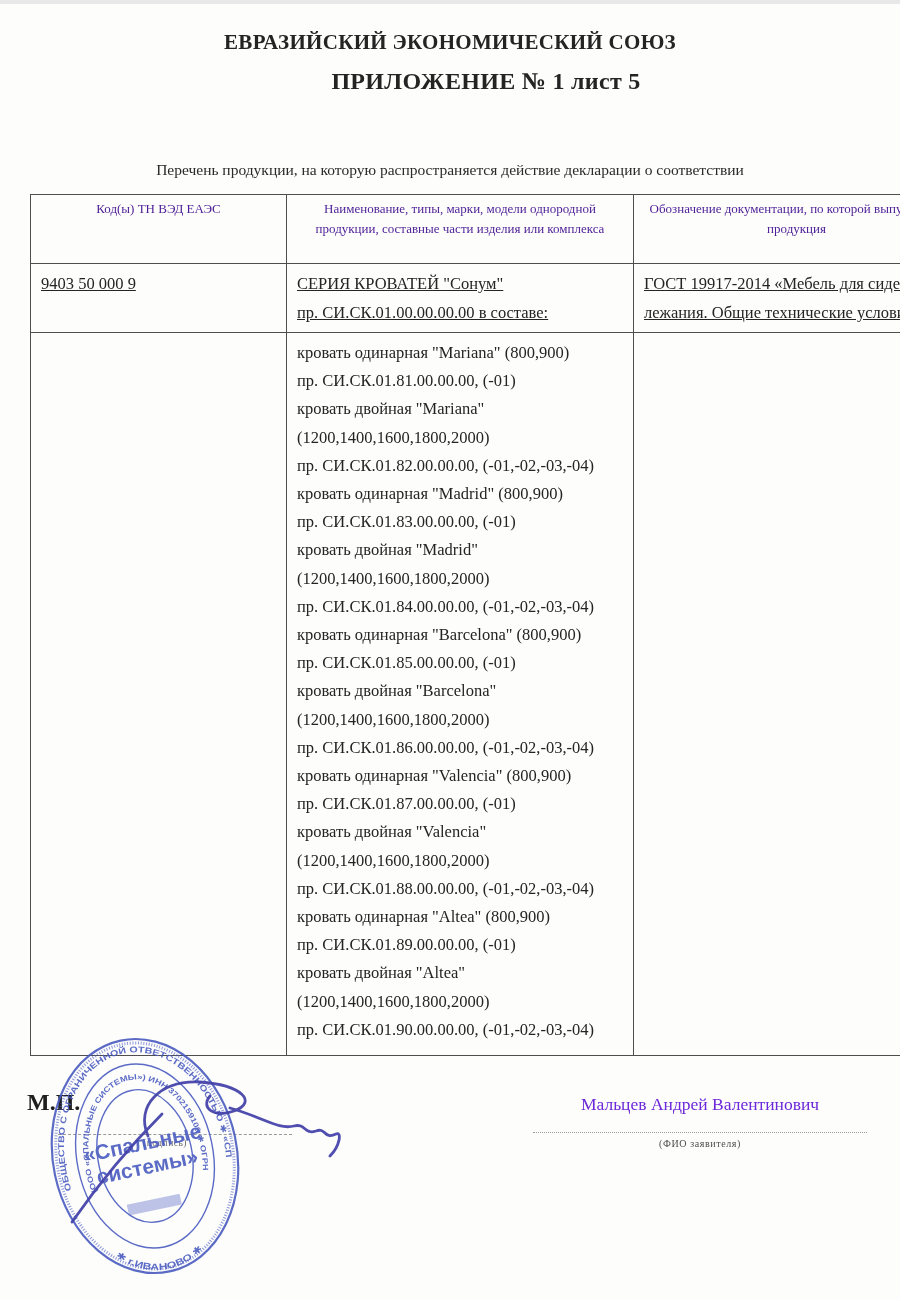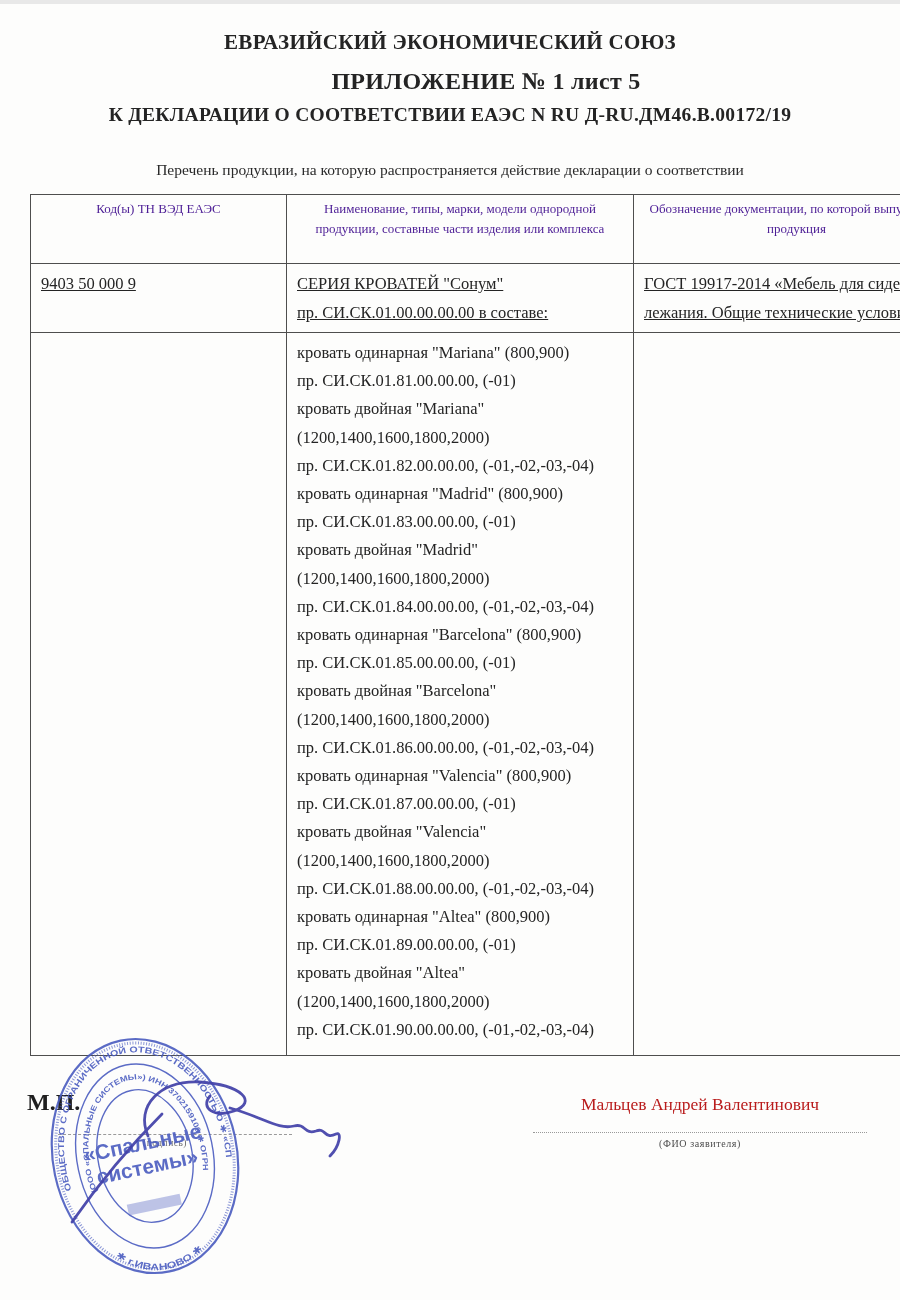--- a/index.html
+++ b/index.html
@@ -29,33 +29,32 @@
     height:60px;text-align:center;vertical-align:middle;
     font-size:13px;font-weight:bold;color:#4c1d95;line-height:20px;padding:4px 14px;
   }
   tr.r1 td{height:56px;font-size:16.5px;line-height:29px;padding:5px 8px 5px 10px;text-decoration:underline;}
   tr.r2 td{height:712px;font-size:16.5px;line-height:28.2px;padding:6px 8px 4px 10px;}
   td.c1{padding-left:12px;}
   .mp{position:absolute;left:27px;top:1085px;font-size:24px;font-weight:bold;color:#1f1f1f;z-index:1;}
   .sig-line{position:absolute;left:58px;top:1130px;width:234px;border-top:1px dashed #9a9a9a;z-index:1;}
   .sig-caption{position:absolute;left:105px;top:1134px;width:120px;text-align:center;font-size:9.5px;color:#6a6a6a;letter-spacing:.5px;z-index:1;}
   .stamp-wrap{position:absolute;left:28px;top:1010px;z-index:2;}
-  .name{position:absolute;left:520px;top:1090px;width:360px;text-align:center;font-size:17.5px;color:#b91c1c;z-index:1;}
+  .name{position:absolute;left:520px;top:1090px;width:360px;text-align:center;font-size:17.5px;color:#6d28d9;z-index:1;}
   .name-line{position:absolute;left:533px;top:1128px;width:334px;border-top:1px dotted #999;z-index:1;}
   .name-caption{position:absolute;left:533px;top:1134px;width:334px;text-align:center;font-size:10px;color:#4d4d4d;letter-spacing:.6px;z-index:1;}
   .stamp-text{font-family:"Liberation Sans","DejaVu Sans",sans-serif;font-weight:bold;}
 </style>
 </head>
 <body>
 
 <div class="page">
 
   <div class="hdr h1">ЕВРАЗИЙСКИЙ ЭКОНОМИЧЕСКИЙ СОЮЗ</div>
   <div class="hdr h2">ПРИЛОЖЕНИЕ № 1 лист 5</div>
-  <div class="hdr h3">К ДЕКЛАРАЦИИ О СООТВЕТСТВИИ ЕАЭС N RU Д-RU.ДМ46.B.00172/19</div>
 
   <div class="caption">Перечень продукции, на которую распространяется действие декларации о соответствии</div>
 
   <table class="doc-table">
     <thead>
       <tr>
         <th class="c1">Код(ы) ТН ВЭД ЕАЭС</th>
         <th class="c2">Наименование, типы, марки, модели однородной продукции, составные части изделия или комплекса</th>
         <th class="c3">Обозначение документации, по которой выпускается продукция</th>
       </tr>

